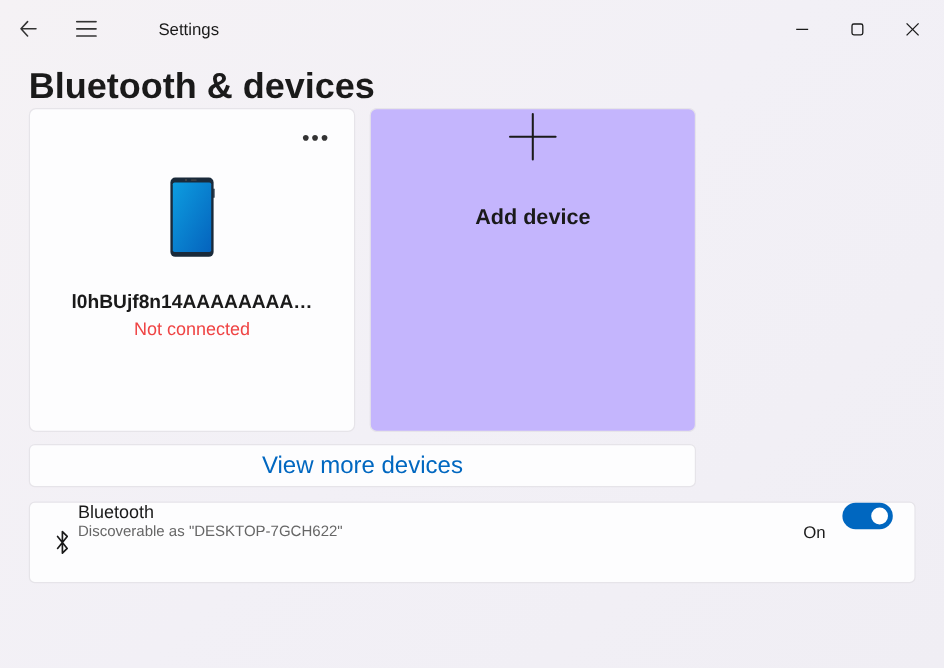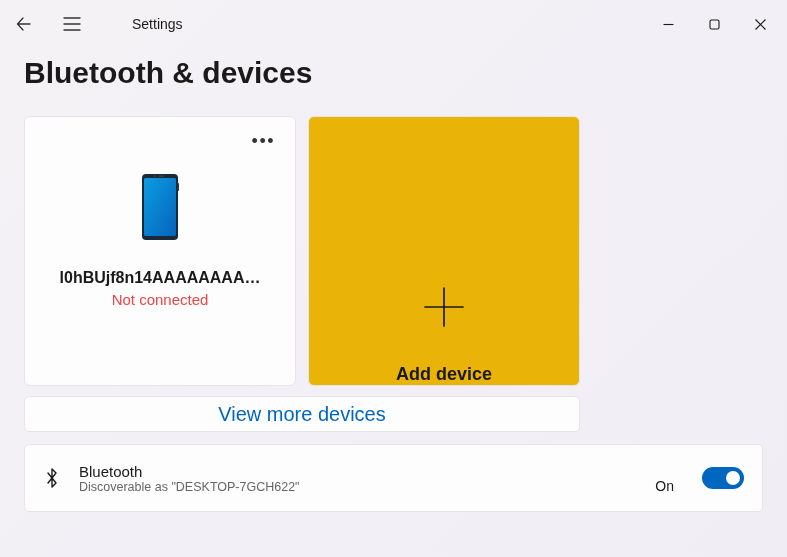--- a/index.html
+++ b/index.html
@@ -66,21 +66,20 @@
       background: transparent;
       cursor: pointer;
     }
     .content {
       padding: 8px 24px 0 24px;
     }
     .page-title {
       font-size: 30px;
       font-weight: 600;
       color: #1a1a1a;
-      margin-bottom: 26px;
     }
     .cards-row {
       display: flex;
       gap: 12px;
       margin-bottom: 10px;
     }
     .device-card {
       width: 272px;
       height: 270px;
       background: #fdfdfe;
@@ -117,28 +116,28 @@
       text-align: left;
     }
     .device-status {
       font-size: 15px;
       color: #ef4444;
       margin-top: 4px;
     }
     .add-card {
       width: 272px;
       height: 270px;
-      background: #eab308;
+      background: #c4b5fd;
       border: 1px solid #e6e4e9;
       border-radius: 6px;
       cursor: pointer;
       display: flex;
       flex-direction: column;
       align-items: center;
-      justify-content: flex-end;
+      justify-content: flex-start;
     }
     .plus-svg {
       margin-bottom: 34px;
     }
     .add-label {
       font-size: 18px;
       font-weight: 600;
       color: #1a1a1a;
     }
     .view-more-btn {
@@ -157,23 +156,22 @@
       font-size: 20px;
       color: #0067c0;
     }
     .bluetooth-row {
       width: 739px;
       height: 68px;
       background: #fdfdfe;
       border: 1px solid #e6e4e9;
       border-radius: 5px;
       display: flex;
-      align-items: center;
       padding: 0 18px;
-      gap: 18px;
+      gap: 4px;
     }
     .bt-icon-wrap {
       width: 18px;
       display: flex;
       align-items: center;
       justify-content: center;
     }
     .bt-text-col {
       flex: 1;
       display: flex;

